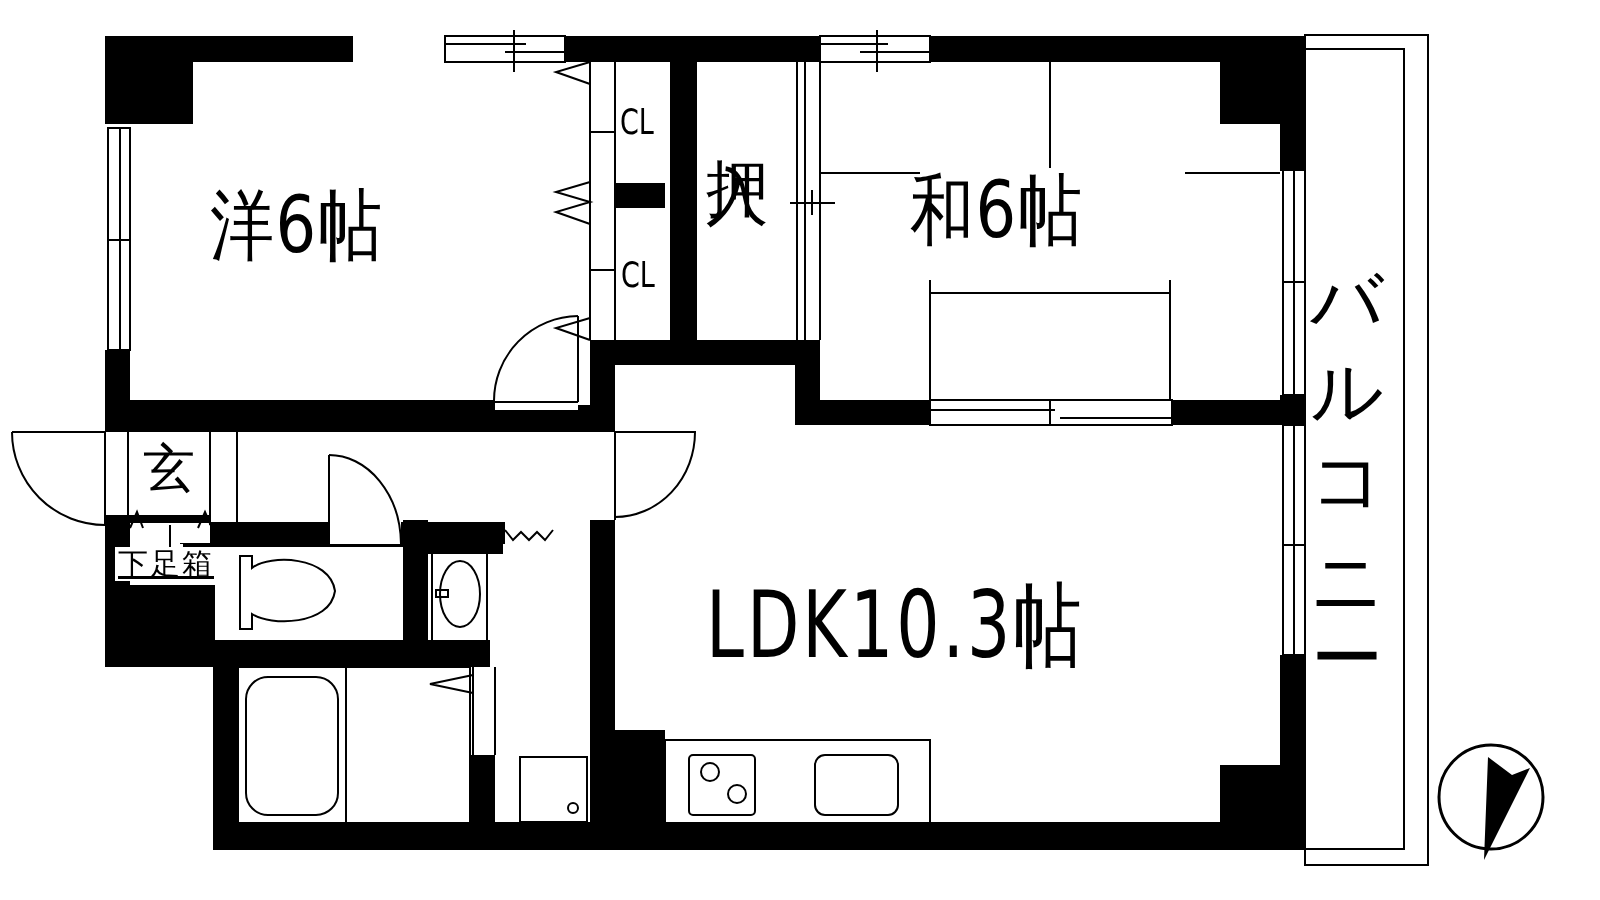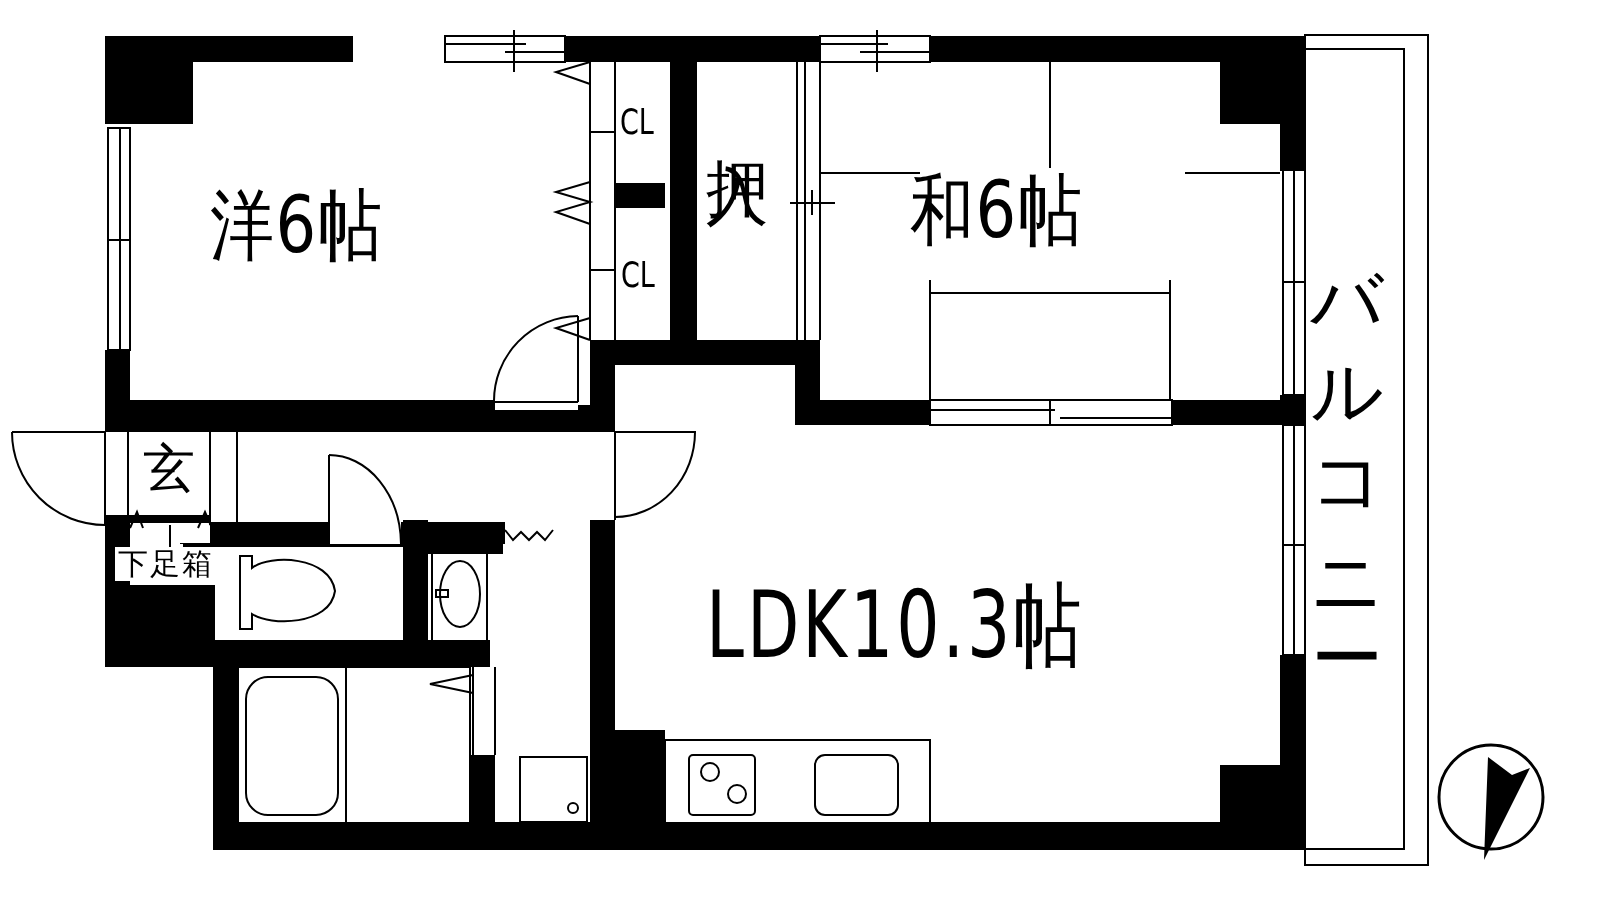--- a/index.html
+++ b/index.html
@@ -5,21 +5,21 @@
   html, body { margin:0; padding:0; background:#ffffff; }
   body { width:1600px; height:900px; overflow:hidden; position:relative; font-family:"DejaVu Sans","Liberation Sans",sans-serif; }
   svg { position:absolute; left:0; top:0; }
   .lbl { position:absolute; color:#000; font-family:"DejaVu Sans","Liberation Sans",sans-serif; white-space:nowrap; line-height:1; }
   .room-big { font-size:78px; letter-spacing:2px; transform:scaleX(0.82); transform-origin:left top; }
   .room-ldk { font-size:92px; letter-spacing:4px; transform:scaleX(0.74); transform-origin:left top; }
   .cl { font-size:36px; transform:scaleX(0.75); transform-origin:left top; }
   .vert { font-size:62px; writing-mode:vertical-rl; letter-spacing:4px; }
   .vert-bal { font-size:72px; writing-mode:vertical-rl; letter-spacing:18px; }
   .genkan { font-size:52px; }
-  .shoebox { font-size:30px; background:#fff; padding:2px 3px; letter-spacing:2px; }
+  .shoebox { font-size:30px; background:#fff; padding:2px 3px; letter-spacing:2px;text-decoration:underline; }
 </style>
 </head>
 <body>
 
 <svg width="1600" height="900" viewBox="0 0 1600 900">
   <g fill="#000">
 
     <rect x="105" y="36" width="248" height="26"></rect>
     <rect x="105" y="36" width="88" height="88"></rect>
     <rect x="565" y="36" width="255" height="26"></rect>

